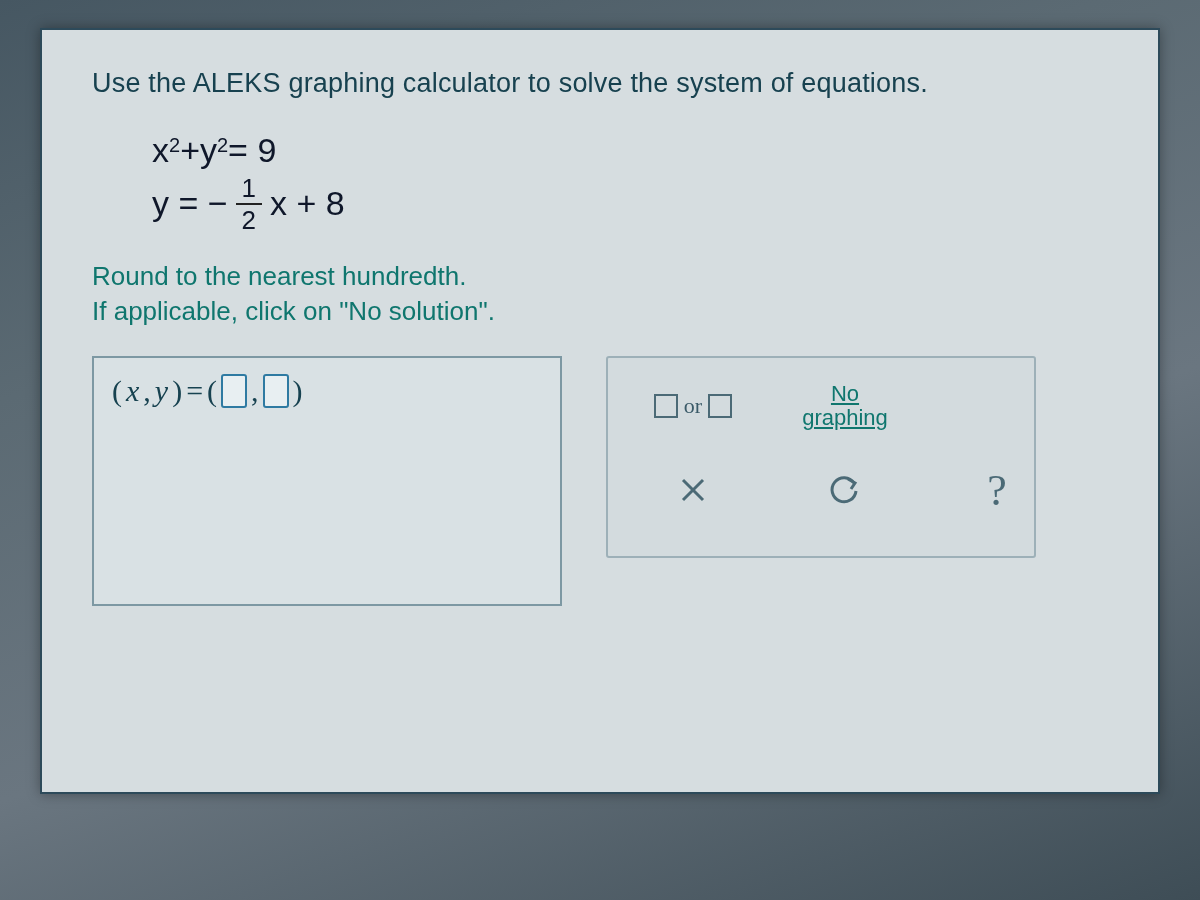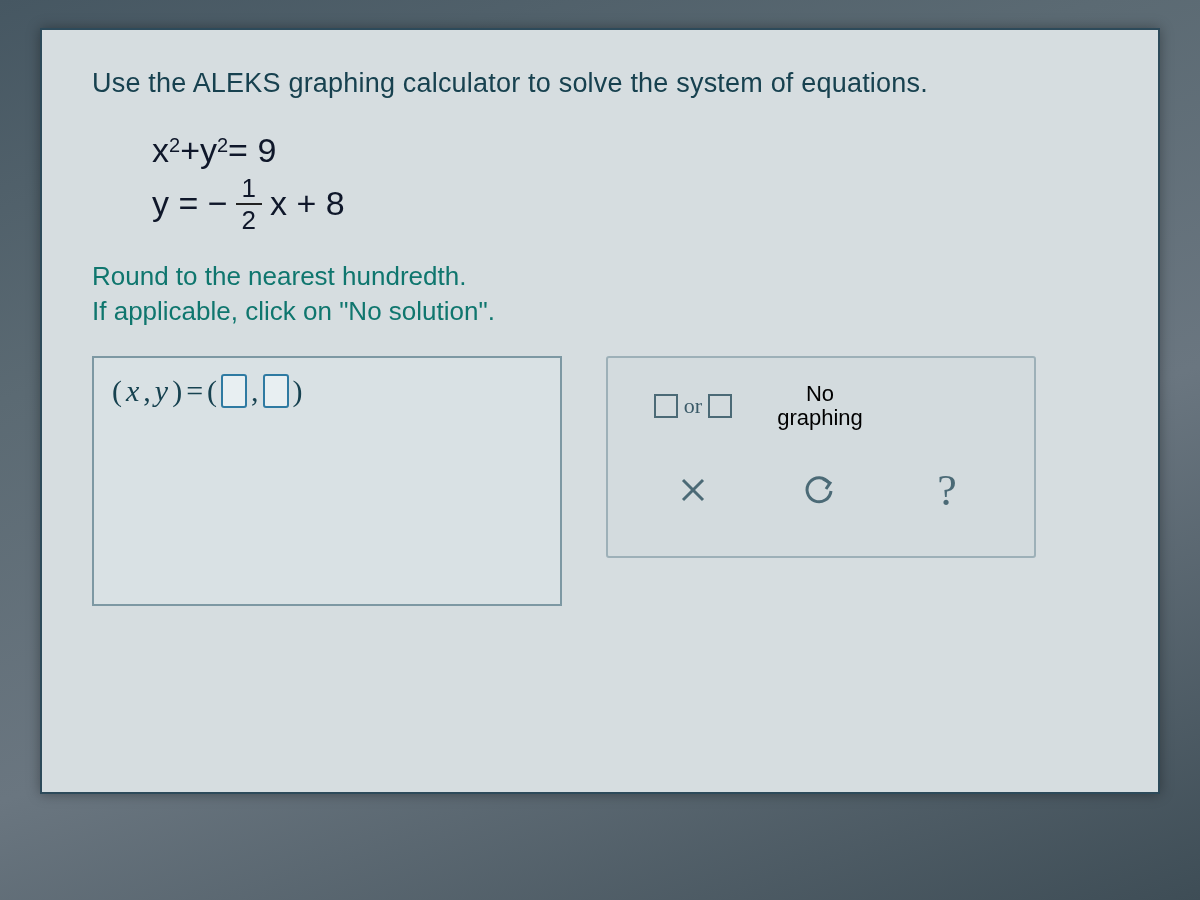--- a/index.html
+++ b/index.html
@@ -103,21 +103,21 @@
   .tool-panel {
     width: 430px;
     border: 2px solid #9db0b8;
     background: #d3dbde;
     border-radius: 3px;
     padding: 16px 14px 14px 14px;
     box-sizing: border-box;
   }
   .tool-row {
     display: flex;
-    gap: 25px;
+    gap: 50px;
     align-items: center;
     margin-bottom: 20px;
     padding-left: 20px;
   }
   .tool-btn {
     height: 62px;
     min-width: 100px;
     background: transparent;
     border: 1px solid transparent;
     border-radius: 4px;
@@ -135,23 +135,24 @@
   .mini-box {
     width: 20px;
     height: 20px;
     border: 2px solid #4b6a76;
     display: inline-block;
   }
   .nosol {
     flex-direction: column;
     line-height: 1.1;
     font-size: 22px;
-    color: #000000;
+    color: #0f766e;
     text-align: center;
     font-family: Arial, sans-serif;
+    text-decoration: underline;
   }
   .x-icon svg, .redo-icon svg, .help-icon { display:block; }
   .redo-icon path { fill: none; stroke: #4b6a76; stroke-width: 3; }
   .help-char {
     font-family: "Times New Roman", serif;
     font-size: 44px;
     color: #4b6a76;
   }
   .continue-btn {
     position: absolute;

